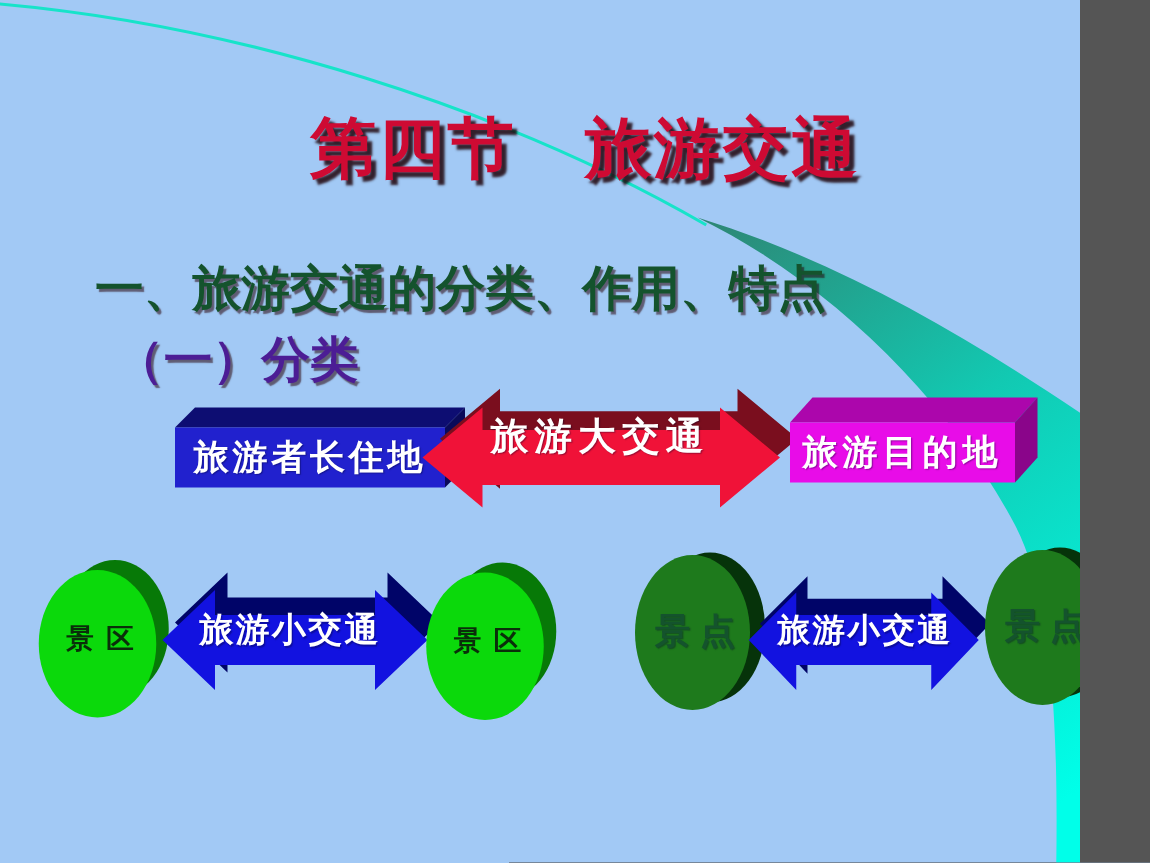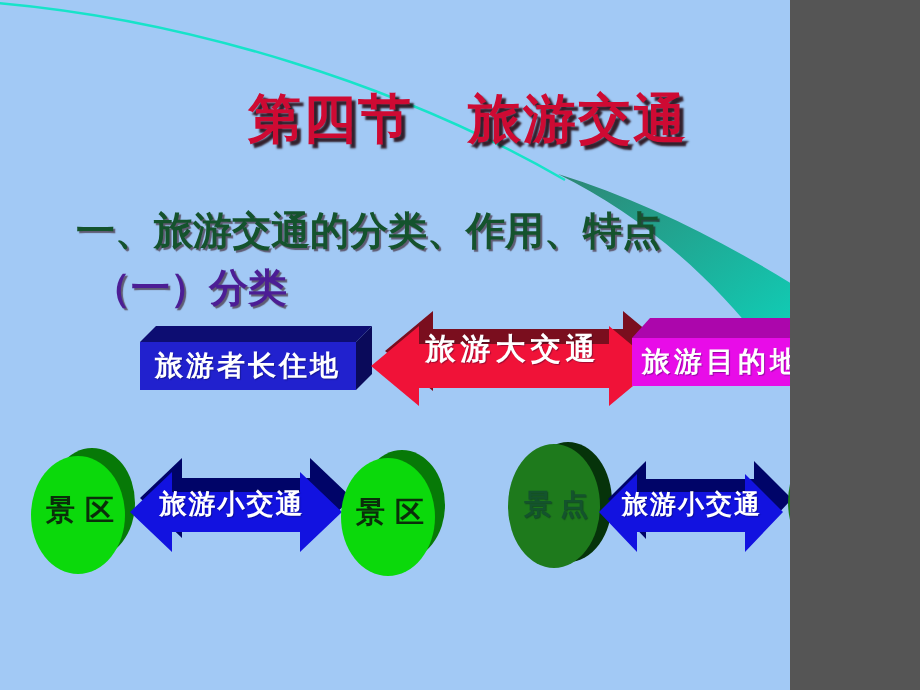--- a/index.html
+++ b/index.html
@@ -1,17 +1,17 @@
 <!DOCTYPE html>
 <html><head>
 <meta charset="utf-8">
 <style>
   html,body{margin:0;padding:0;background:#555;}
   .slide{
-    position:relative; width:790px; height:690px; overflow:hidden;
+    position:relative; width:864px; height:690px; overflow:hidden;
     background:#A2C9F5;
     font-family:"Liberation Serif","DejaVu Serif",serif;
   }
   .abs{position:absolute;}
   svg{display:block;}
   
   .title{
     left:248px; top:84px; font-size:53px; font-weight:bold; color:#CE0A33;
     letter-spacing:2px; white-space:nowrap;
     text-shadow:4px 4px 2px rgba(30,2,8,0.85);
@@ -29,30 +29,30 @@
     position:absolute; display:flex; align-items:center; justify-content:center;
     color:#FFFFFF; font-weight:bold; white-space:nowrap;
     text-shadow:1px 1px 1px rgba(0,0,40,0.35);
   }
   .box-label-blue{ left:0; top:18px; width:216px; height:48px; font-size:28px; letter-spacing:3px;}
   .box-label-magenta{ left:0; top:22px; width:180px; height:48px; font-size:28px; letter-spacing:4px;font-family:Liberation Serif, serif;}
   .arrow-label-major{ left:24px; top:30px; width:240px; height:34px; font-size:30px; letter-spacing:5px;}
   .arrow-label-minor{ left:4px; top:38px; width:200px; height:32px; font-size:27px; letter-spacing:2px;}
   .arrow-label-minor2{ left:0px; top:36px; width:190px; height:32px; font-size:26px; letter-spacing:2px;}
   .cyl-label-green{
-    left:0; top:0; width:100%; height:100%; font-size:29px; letter-spacing:10px;
+    left:0; top:0; width:100%; height:100%; font-size:22px; letter-spacing:10px;
     color:#0A2E0A; text-shadow:none; padding-left:6px; box-sizing:border-box;
   }
   .cyl-label-dark{
     left:0; top:0; width:100%; height:100%; font-size:28px; letter-spacing:8px;
     color:#14532d; padding-left:4px; box-sizing:border-box;
   }
   
   .origin-box{ left:140px; top:324px; width:234px; height:68px;}
-  .major-arrow{ left:369px; top:302px; width:304px; height:112px;}
+  .major-arrow{ left:336px; top:302px; width:304px; height:112px;}
   .destination-box{ left:632px; top:316px; width:200px; height:72px;}
   .cyl-a{ left:28px;  top:445px; width:108px; height:132px;}
   .cyl-b{ left:338px; top:447px; width:108px; height:132px;}
   .cyl-c{ left:502px; top:432px; width:112px; height:146px;}
   .cyl-d{ left:782px; top:428px; width:112px; height:146px;}
   .minor-arrow-left{ left:128px; top:450px; width:226px; height:116px;}
   .minor-arrow-right{ left:597px; top:452px; width:196px; height:112px;}
 </style>
 </head>
 <body>

